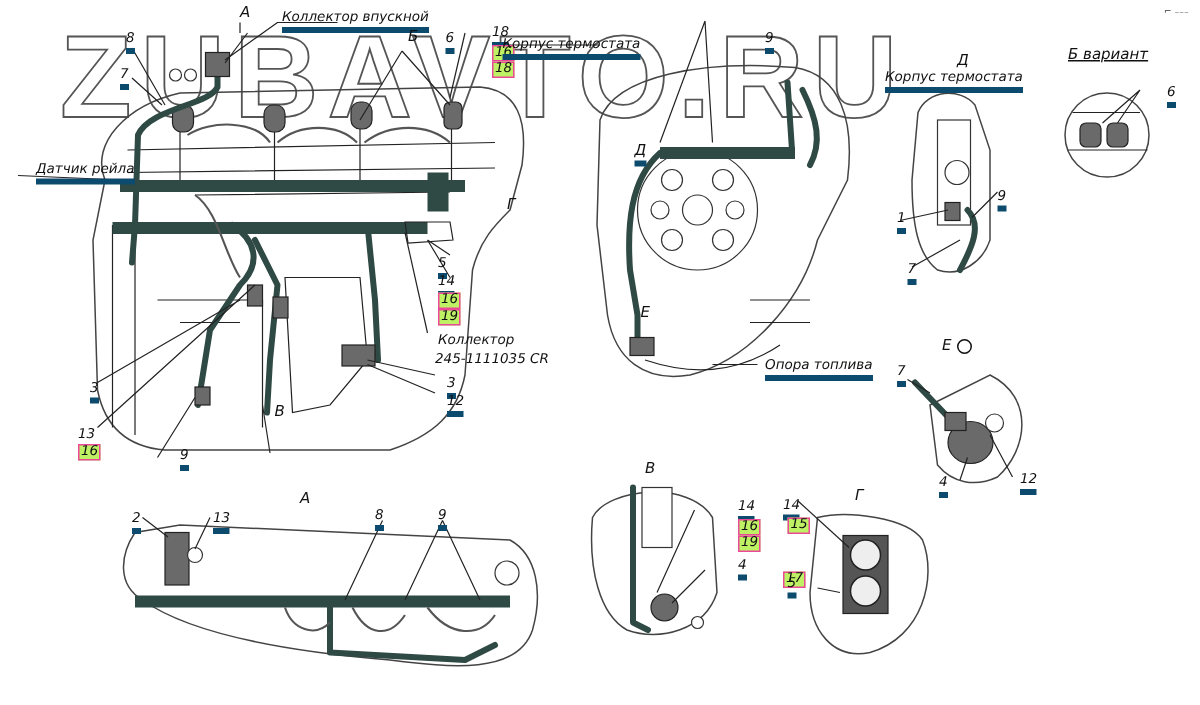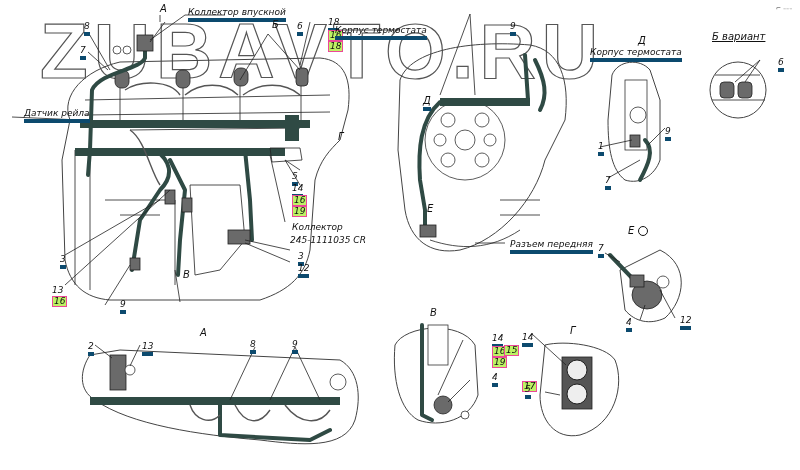--- a/index.html
+++ b/index.html
@@ -185,21 +185,21 @@
   <span class="num ul" style="left:60px;top:255px;">3</span>
   <span class="num ul" style="left:52px;top:286px;">13</span>
   <span class="num boxed" style="left:52px;top:296px;">16</span>
   <span class="num ul" style="left:120px;top:300px;">9</span>
   <span class="view" style="left:183px;top:270px;">В</span>
 
   <span class="lbl ul" style="left:335px;top:26px;">Корпус термостата</span>
   <span class="num ul" style="left:510px;top:22px;">9</span>
   <span class="view ul" style="left:423px;top:96px;">Д</span>
   <span class="view" style="left:427px;top:204px;">Е</span>
-  <span class="lbl ul" style="left:510px;top:240px;">Разъем передняя</span>
+  <span class="lbl ul" style="left:510px;top:240px;">Опора топлива</span>
 
   <span class="view" style="left:638px;top:36px;">Д</span>
   <span class="lbl ul" style="left:590px;top:48px;">Корпус термостата</span>
   <span class="num ul" style="left:598px;top:142px;">1</span>
   <span class="num ul" style="left:665px;top:127px;">9</span>
   <span class="num ul" style="left:605px;top:176px;">7</span>
 
   <span class="view" style="left:712px;top:32px;text-decoration:underline;">Б вариант</span>
   <span class="num ul" style="left:778px;top:58px;">6</span>
 
@@ -216,16 +216,16 @@
   <span class="num ul" style="left:292px;top:340px;">9</span>
 
   <span class="view" style="left:430px;top:308px;">В</span>
   <span class="num ul" style="left:492px;top:334px;">14</span>
   <span class="num boxed" style="left:492px;top:346px;">16</span>
   <span class="num boxed" style="left:492px;top:357px;">19</span>
   <span class="num ul" style="left:492px;top:373px;">4</span>
 
   <span class="view" style="left:570px;top:326px;">Г</span>
   <span class="num ul" style="left:522px;top:333px;">14</span>
-  <span class="num boxed" style="left:504px;top:345px;">15</span>
+  <span class="num boxed" style="left:525px;top:345px;">15</span>
   <span class="num boxed" style="left:522px;top:356px;margin-top:25px;">17</span>
   <span class="num ul" style="left:525px;top:385px;">5</span>
 </div>
 
 </body></html>

